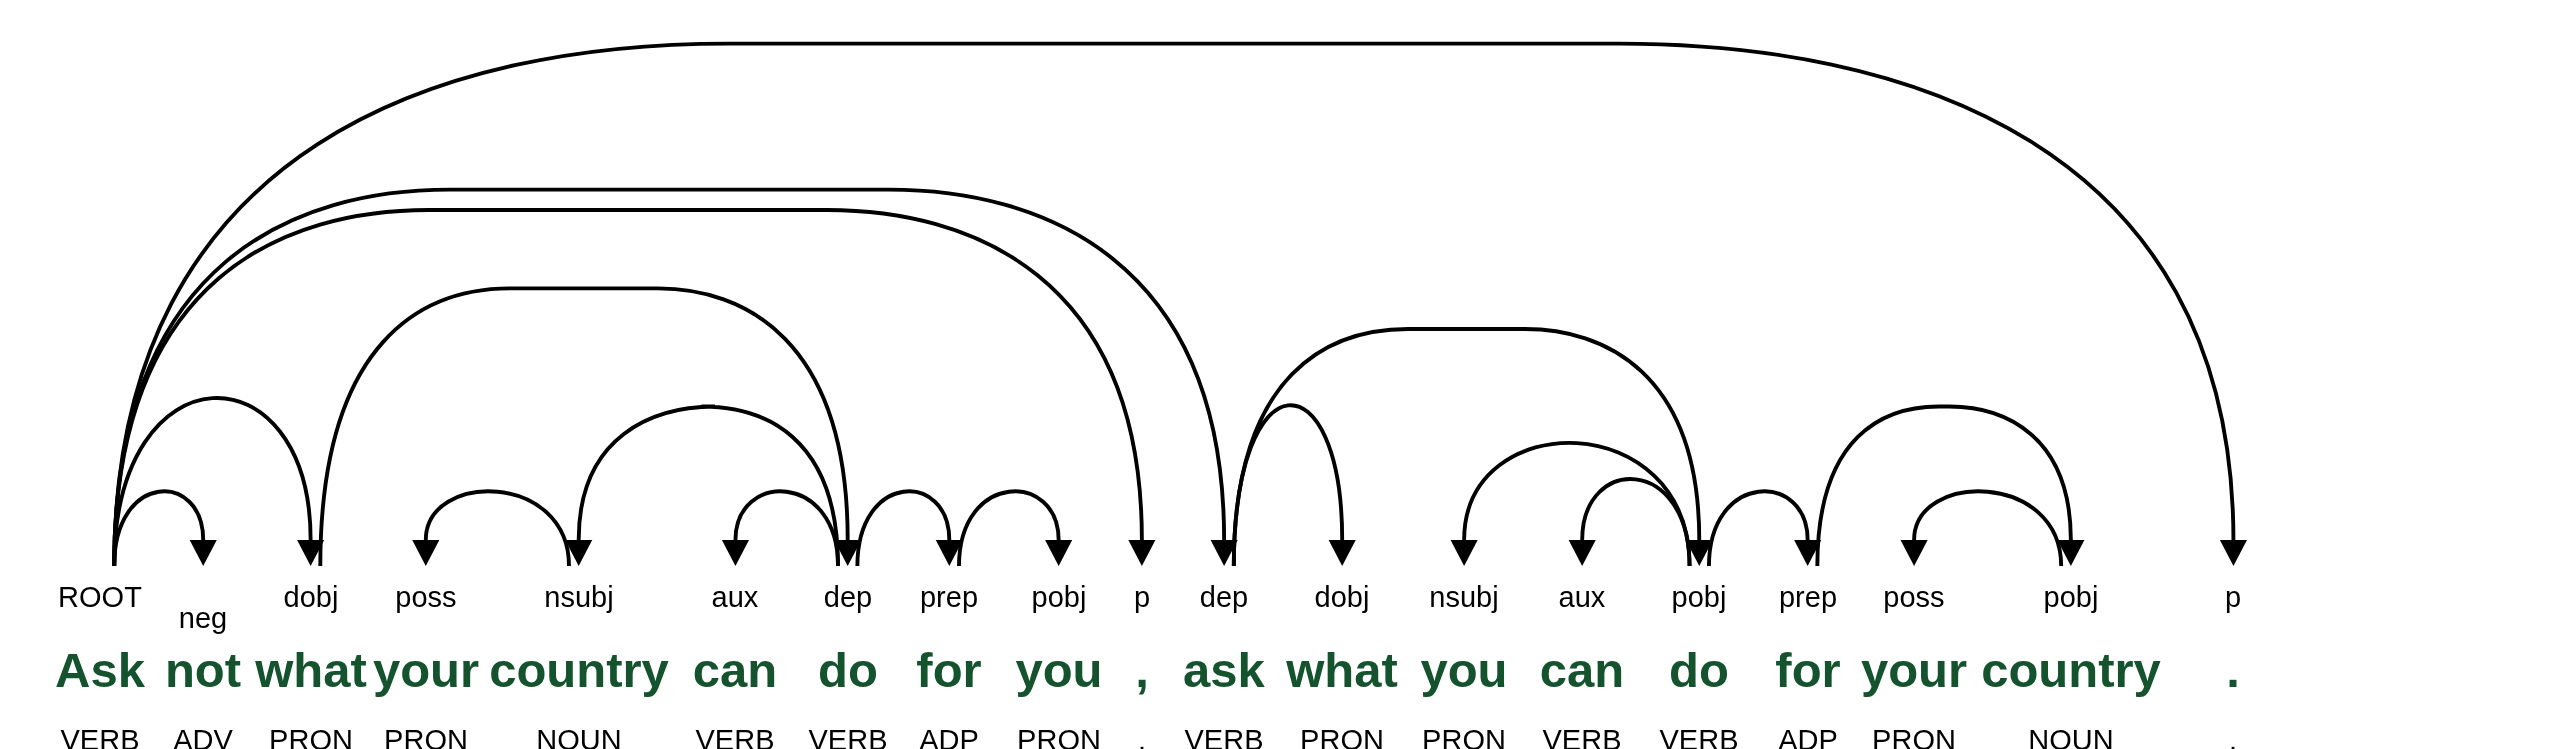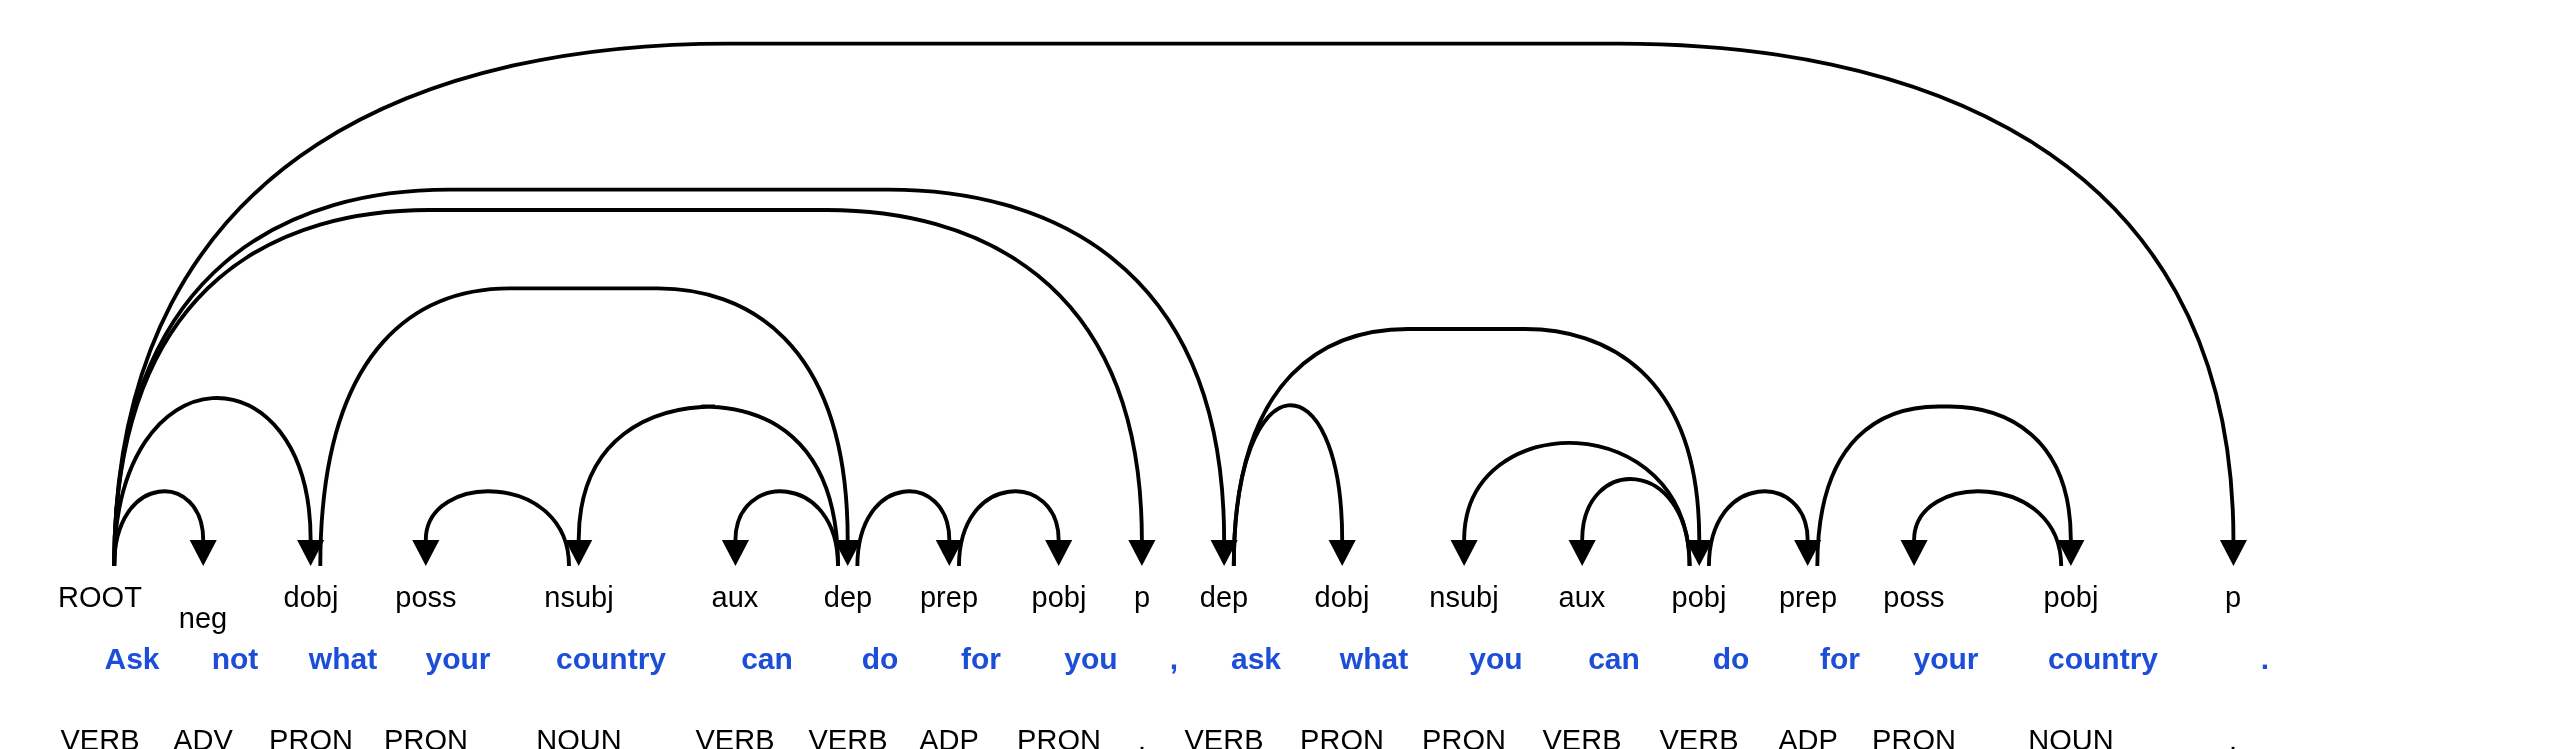--- a/index.html
+++ b/index.html
@@ -2,21 +2,21 @@
 <html><head>
 <meta charset="utf-8">
 <style>
   html,body{margin:0;padding:0;background:#ffffff;}
   body{font-family:"Liberation Sans",sans-serif;}
   #stage{position:relative;width:2576px;height:750px;background:#ffffff;overflow:hidden;}
   #arcs{position:absolute;left:0;top:0;width:2576px;height:750px;}
   .dep-label{position:absolute;transform:translateX(-50%);font-family:"Liberation Sans",sans-serif;
              font-size:29px;font-weight:400;color:#000000;white-space:nowrap;text-align:center;}
   .word{position:absolute;transform:translateX(-50%);font-family:"Liberation Sans",sans-serif;
-        font-size:30px;font-weight:700;color:#1d4ed8;white-space:nowrap;text-align:center;margin-left:32px;}
+        font-size:49px;font-weight:700;color:#14532d;white-space:nowrap;text-align:center;}
   .pos{position:absolute;transform:translateX(-50%);font-family:"Liberation Sans",sans-serif;
        font-size:29px;font-weight:400;color:#000000;white-space:nowrap;text-align:center;}
 </style>
 </head>
 <body>
 
 <div id="stage">
   <svg id="arcs" viewBox="0 0 2662 775" xmlns="http://www.w3.org/2000/svg">
       <g>
         <path d="M 118 585 C 118 487, 210 487, 210 558" fill="none" stroke="#000000" stroke-width="4" stroke-linecap="butt"></path>

